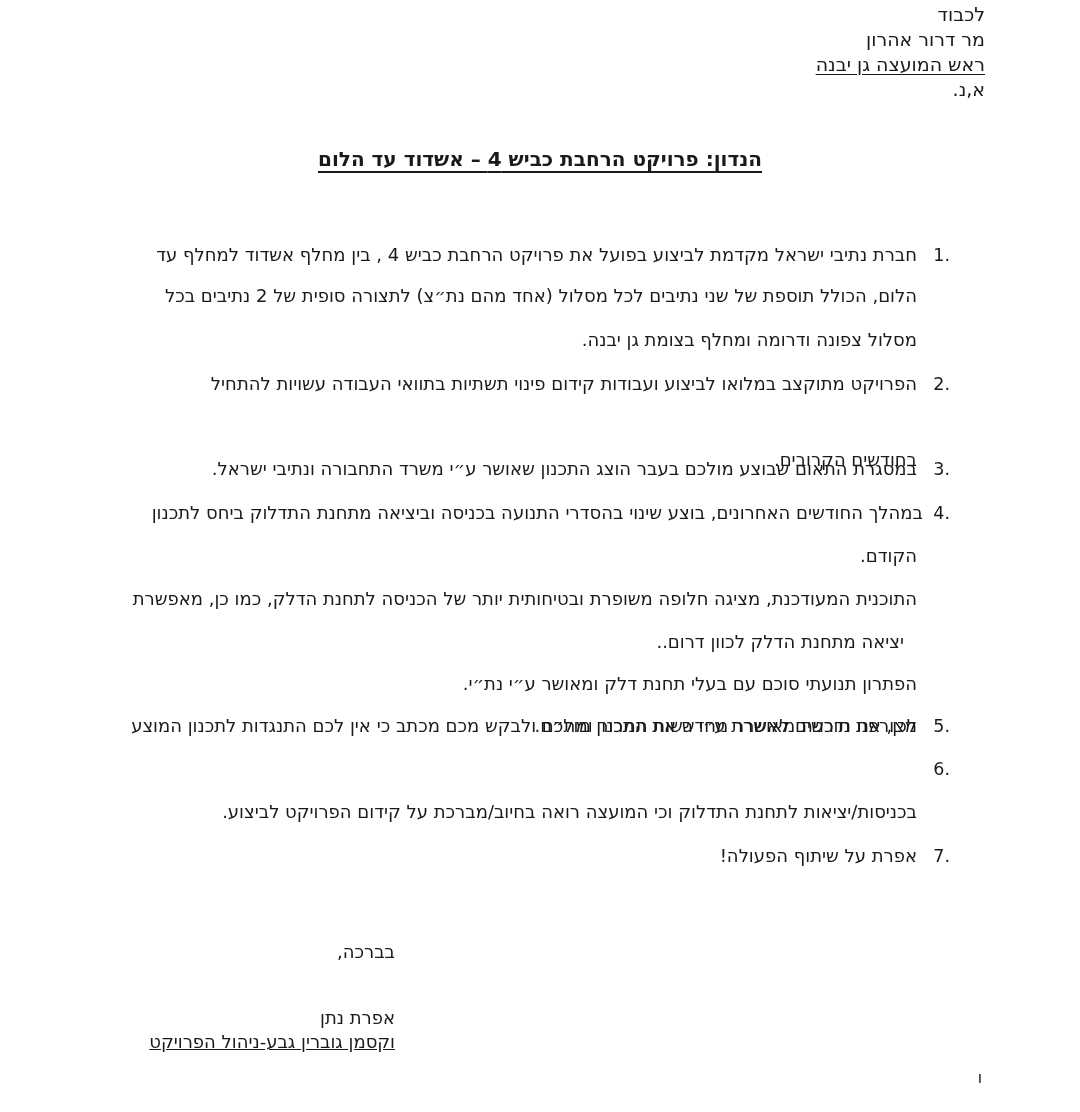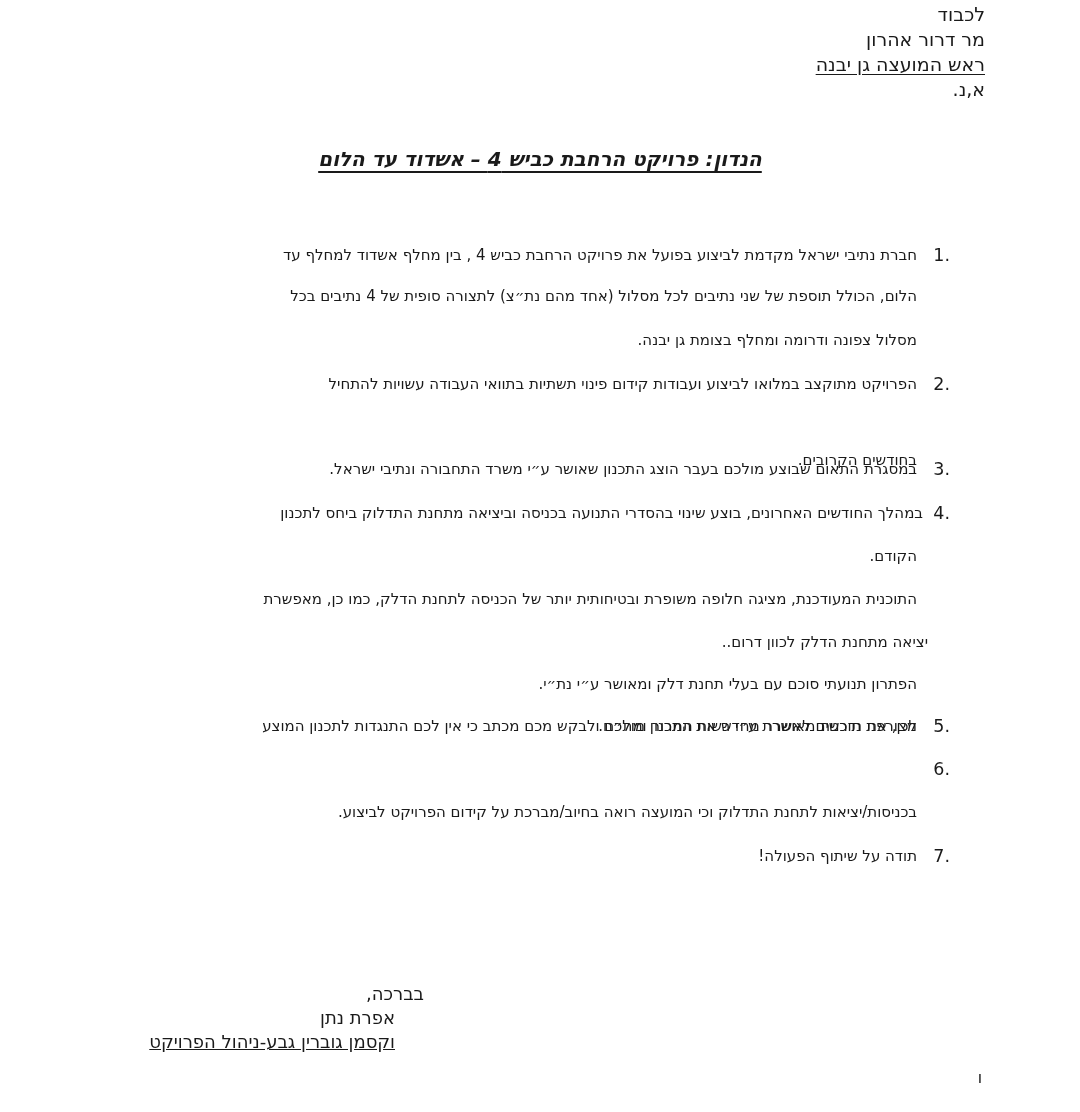--- a/index.html
+++ b/index.html
@@ -7,24 +7,24 @@
     width: 1080px; height: 1112px; position: relative; overflow: hidden;
     font-family: "DejaVu Sans", "Liberation Sans", sans-serif;
     color: #1a1a1a; direction: rtl;
   }
   .abs { position: absolute; }
   .addr { right: 95px; top: 2px; font-size: 19px; line-height: 25px; text-align: right; }
   .addr div { white-space: nowrap; }
   .addr .u { text-decoration: underline; text-underline-offset: 3px; margin-left: 13px; }
   .subject {
     top: 145px; left: 0; width: 1080px; text-align: center;
-    font-size: 20px; font-weight: bold; line-height: 28px; font-style: italic;
+    font-size: 20px; font-weight: bold; line-height: 28px;
   }
   .subject span { text-decoration: underline; text-decoration-thickness: 2px; text-underline-offset: 5px; }
-  .line { font-size: 15px; line-height: 24px; white-space: nowrap; text-align: right; }
+  .line { font-size: 18px; line-height: 24px; white-space: nowrap; text-align: right; }
   .num { font-size: 17.5px; line-height: 24px; width: 30px; text-align: right; direction: ltr; }
   .num span { display: inline-block; }
   .sig { left: 0; width: 395px; font-size: 18px; line-height: 24px; text-align: right; }
   .page-num { right: 98px; top: 1068px; font-size: 16px; }
 </style>
 </head>
 <body>
 
 <div class="abs addr">
   <div>לכבוד</div>
@@ -32,44 +32,44 @@
   <div class="u">ראש המועצה גן יבנה</div>
   <div>א,נ.</div>
 </div>
 
 <div class="abs subject">
   <span>הנדון: פרויקט הרחבת כביש 4 – אשדוד עד הלום</span>
 </div>
 
 <div class="abs num" style="right:130px; top:243px;"><span>1.</span></div>
 <div class="abs line" style="right:163px; top:243px;">חברת נתיבי ישראל מקדמת לביצוע בפועל את פרויקט הרחבת כביש 4 , בין מחלף אשדוד למחלף עד</div>
-<div class="abs line" style="right:163px; top:284px;">הלום, הכולל תוספת של שני נתיבים לכל מסלול (אחד מהם נת״צ) לתצורה סופית של 4 נתיבים בכל</div>
+<div class="abs line" style="right:163px; top:284px;">הלום, הכולל תוספת של שני נתיבים לכל מסלול (אחד מהם נת״צ) לתצורה סופית של 2 נתיבים בכל</div>
 <div class="abs line" style="right:163px; top:328px;">מסלול צפונה ודרומה ומחלף בצומת גן יבנה.</div>
 
 <div class="abs num" style="right:130px; top:372px;"><span>2.</span></div>
 <div class="abs line" style="right:163px; top:372px;">הפרויקט מתוקצב במלואו לביצוע ועבודות קידום פינוי תשתיות בתוואי העבודה עשויות להתחיל</div>
 <div class="abs line" style="right:163px; top:415px;margin-top:33px;">בחודשים הקרובים.</div>
 
 <div class="abs num" style="right:130px; top:457px;"><span>3.</span></div>
 <div class="abs line" style="right:163px; top:457px;">במסגרת התאום שבוצע מולכם בעבר הוצג התכנון שאושר ע״י משרד התחבורה  ונתיבי ישראל.</div>
 
 <div class="abs num" style="right:130px; top:501px;"><span>4.</span></div>
 <div class="abs line" style="right:157px; top:501px;">במהלך החודשים האחרונים, בוצע שינוי בהסדרי התנועה בכניסה וביציאה מתחנת התדלוק ביחס לתכנון</div>
 <div class="abs line" style="right:163px; top:544px;margin-left:39px;">הקודם.</div>
 <div class="abs line" style="right:163px; top:587px;">התוכנית המעודכנת, מציגה חלופה משופרת ובטיחותית יותר של הכניסה לתחנת הדלק, כמו כן, מאפשרת</div>
-<div class="abs line" style="right:152px; top:630px;margin-left:28px;">יציאה מתחנת הדלק לכוון דרום..</div>
+<div class="abs line" style="right:176px; top:630px;margin-left:28px;">יציאה מתחנת הדלק לכוון דרום..</div>
 <div class="abs line" style="right:163px; top:672px;">הפתרון תנועתי סוכם עם בעלי תחנת דלק ומאושר ע״י נת״י.</div>
 
 <div class="abs num" style="right:130px; top:714px;"><span>5.</span></div>
 <div class="abs line" style="right:163px; top:714px;margin-left:44px;">מצורפת תוכנית מאושרת ע״י רשות תמרור ומת״ח.</div>
 
 <div class="abs num" style="right:130px; top:757px;"><span>6.</span></div>
 <div class="abs line" style="right:163px; top:714px;">לכן, אנו נדרשים לאשרר מחדש את התכנון מולכם ולבקש מכם מכתב כי אין לכם התנגדות לתכנון המוצע</div>
 <div class="abs line" style="right:163px; top:800px;">בכניסות/יציאות לתחנת התדלוק וכי המועצה רואה בחיוב/מברכת על קידום הפרויקט לביצוע.</div>
 
 <div class="abs num" style="right:130px; top:844px;"><span>7.</span></div>
-<div class="abs line" style="right:163px; top:844px;">תודה על שיתוף הפעולה!</div>
+<div class="abs line" style="right:163px; top:844px;">אפרת על שיתוף הפעולה!</div>
 
-<div class="abs sig" style="top:982px;padding-left:29px;">בברכה,</div>
+<div class="abs sig" style="top:940px;">בברכה,</div>
 <div class="abs sig" style="top:1006px;">אפרת נתן</div>
 <div class="abs sig" style="top:1030px;text-decoration:underline;">וקסמן גוברין גבע-ניהול הפרויקט</div>
 
 <div class="abs page-num">ו</div>
 
 </body></html>

